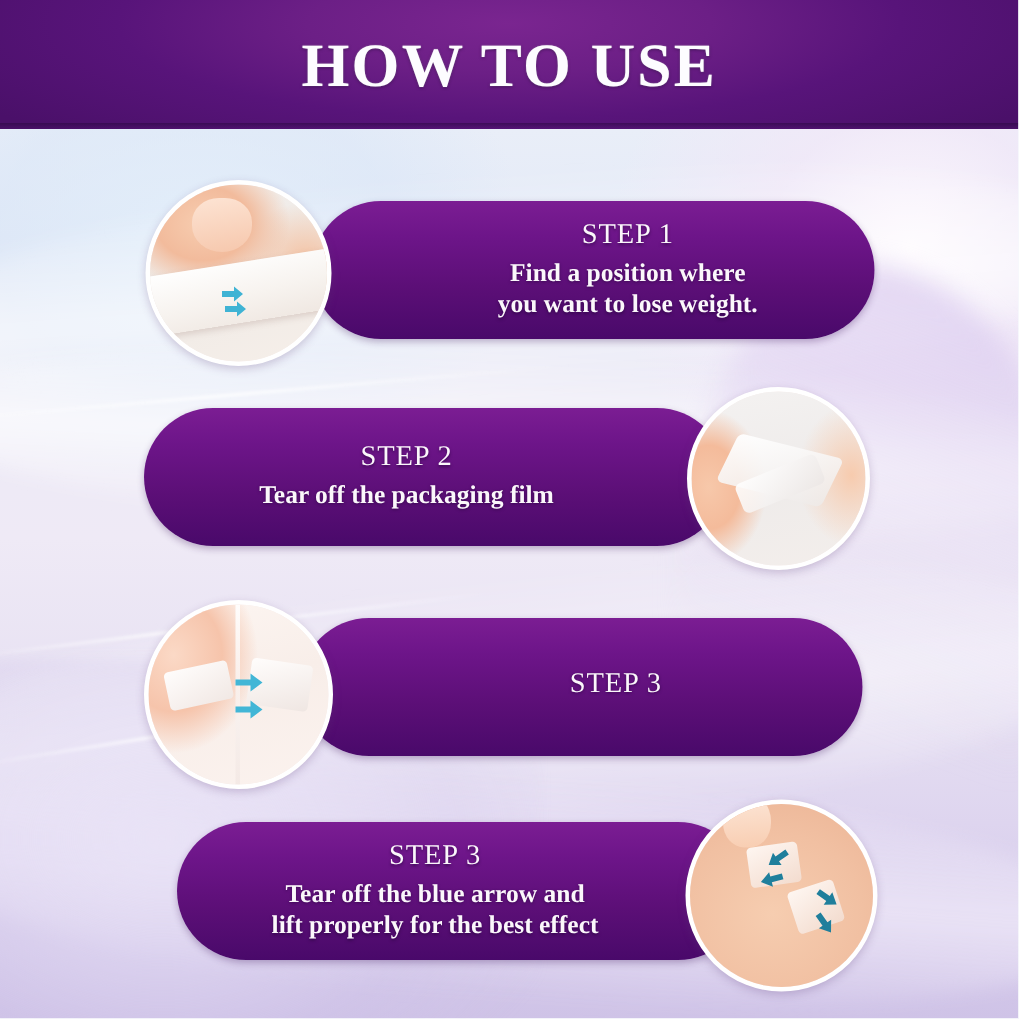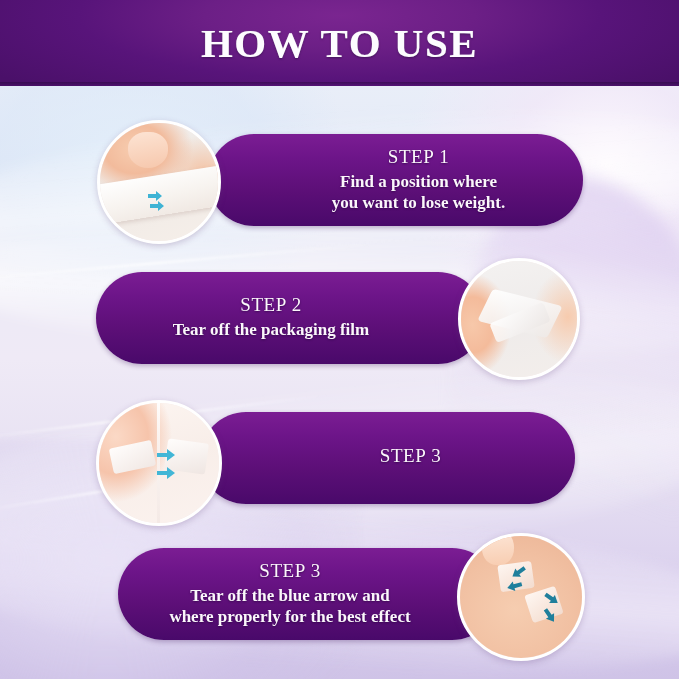--- a/index.html
+++ b/index.html
@@ -363,21 +363,21 @@
         </svg>
       </div>
     </div>
   </div>
 
   <div class="step">
     <div class="bar" style="left:118px; top:548px; width:380px;">
       <div class="bar-text" style="left:14px; right:50px;">
         <div class="step-title">STEP 3</div>
         <div class="step-desc">Tear off the blue arrow and
-where properly for the best effect</div>
+lift properly for the best effect</div>
       </div>
     </div>
     <div class="photo ph4" style="left:457px; top:533px; width:128px; height:128px;">
       <div class="inner">
         <div class="finger"></div>
         <div class="pad1"></div>
         <div class="pad2"></div>
         <svg class="arrow-ico" style="left:44px; top:30px;" width="30" height="28" viewBox="0 0 30 28">
           <path d="M22 4 L14 4 L14 1 L7 6 L14 11 L14 8 L22 8 Z" fill="#1f7f9c" transform="rotate(-35 15 6)"></path>
           <path d="M18 18 L10 18 L10 15 L3 20 L10 25 L10 22 L18 22 Z" fill="#1f7f9c" transform="rotate(-15 11 20)"></path>

